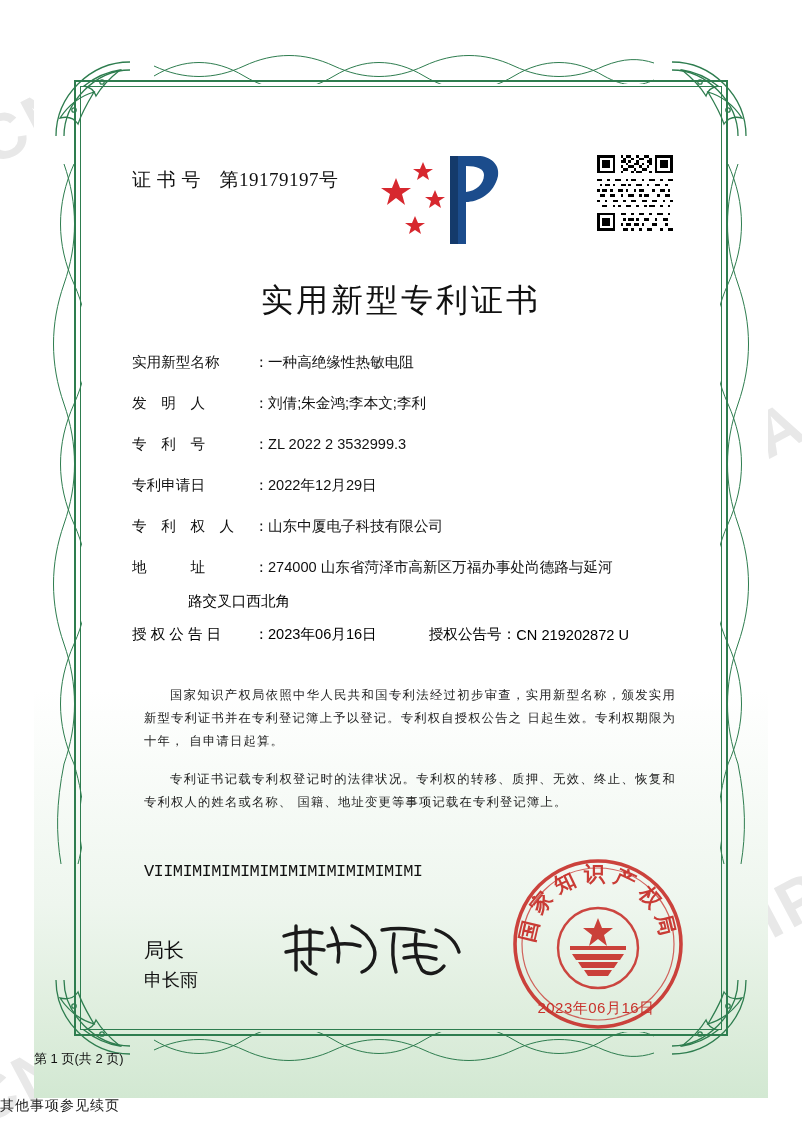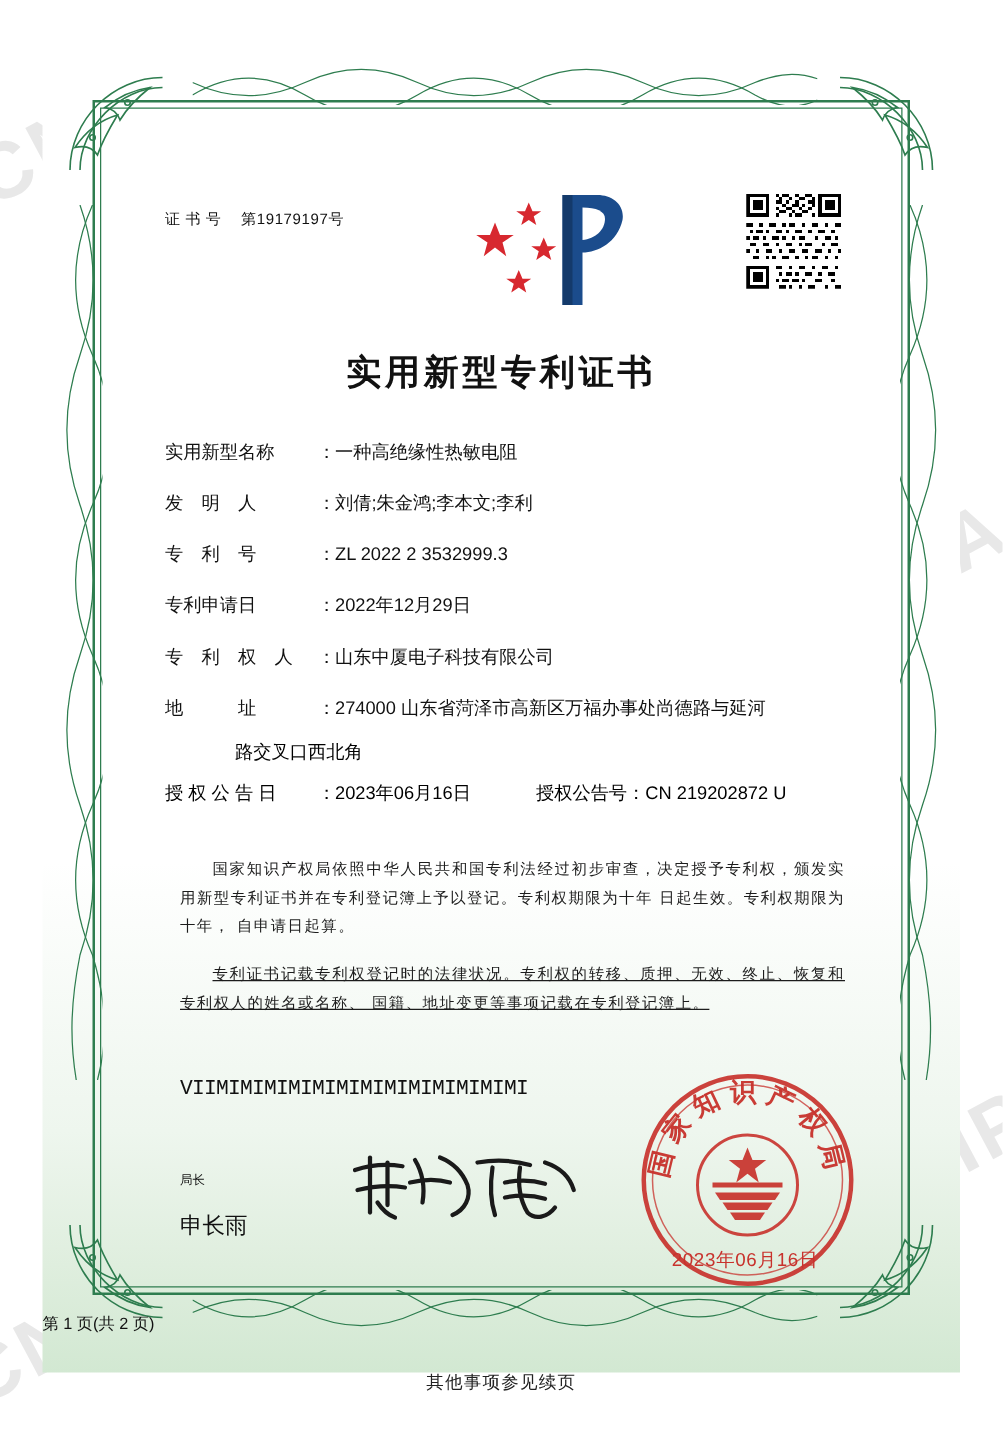--- a/index.html
+++ b/index.html
@@ -58,41 +58,42 @@
   .edge-bottom{bottom:36px;transform:scaleY(-1);}
   .edge-left,.edge-right{
     position:absolute;top:140px;bottom:150px;width:30px;pointer-events:none;
   }
   .edge-left{left:18px;}
   .edge-right{right:18px;transform:scaleX(-1);}
 
   
   .cert-no{
     position:absolute;left:98px;top:143px;
-    font-size:12px;color:#111;
+    font-size:19px;color:#111;
     letter-spacing:0.5px;
     white-space:nowrap;
+    font-family:Liberation Serif, serif;
   }
   .logo{
     position:absolute;left:340px;top:120px;width:130px;height:110px;
   }
   .qr{
     position:absolute;right:92px;top:128px;
     width:76px;height:76px;
     background:#fff;
     padding:3px;
     box-sizing:content-box;
   }
 
   .main-title{
     position:absolute;left:0;right:0;top:255px;
     text-align:center;
     font-family:"DejaVu Sans","Liberation Sans",sans-serif;
-    font-size:28px;
-    font-weight:bold;
+    font-size:32px;
+    font-weight:normal;
     color:#111;
     letter-spacing:3px;
   }
 
   
   .fields{
     position:absolute;left:98px;top:328px;right:80px;
   }
   .row{
     display:flex;
@@ -133,21 +134,21 @@
     position:absolute;left:110px;top:838px;
     font-size:17px;
     letter-spacing:-0.6px;
     color:#111;
     font-family:"Liberation Mono","DejaVu Sans Mono",monospace;
   }
 
   
   .sig-label{
     position:absolute;left:110px;top:913px;
-    font-size:10px;color:#111;
+    font-size:20px;color:#111;
   }
   .sig-name{
     position:absolute;left:110px;top:944px;
     font-size:18px;color:#111;
   }
   .sig-hand{
     position:absolute;left:242px;top:892px;
     width:190px;height:66px;
   }
 
@@ -163,21 +164,20 @@
     letter-spacing:0.5px;
   }
 
   
   .page-foot{
     position:absolute;left:0;right:0;top:1026px;
     font-size:13px;color:#111;
   }
   .outside-foot{
     position:absolute;left:0;right:0;top:1097px;
-    text-align:center;
     font-family:"DejaVu Serif","Liberation Serif",serif;
     font-size:14px;color:#222;letter-spacing:1px;
   }
 </style>
 </head>
 <body>
 
 <div class="wm" style="left:-30px;top:60px;font-size:64px;">CNIPA</div>
 <div class="wm" style="left:480px;top:120px;font-size:64px;">CNIPA</div>
 <div class="wm" style="left:130px;top:370px;font-size:64px;">CNIPA</div>
@@ -441,22 +441,22 @@
       <span class="lbl">授 权 公 告 日</span>
       <span class="sep">：</span>
       <span>2023年06月16日</span>
       <span class="inline-lbl">授权公告号</span>
       <span>：</span>
       <span>CN 219202872 U</span>
     </div>
 
   </div>
 
-  <div class="para" id="para1" style="text-indent:26px;">国家知识产权局依照中华人民共和国专利法经过初步审查，决定授予专利权，颁发实用新型专利证书并在专利登记簿上予以登记。专利权期限为十年 日起生效。专利权期限为十年， 自申请日起算。</div>
-  <div class="para" id="para2" style="text-indent:26px;text-decoration:underline;">专利证书记载专利权登记时的法律状况。专利权的转移、质押、无效、终止、恢复和专利权人的姓名或名称、 国籍、地址变更等事项记载在专利登记簿上。</div>
+  <div class="para" id="para1" style="text-indent:26px;">国家知识产权局依照中华人民共和国专利法经过初步审查，实用新型名称，颁发实用新型专利证书并在专利登记簿上予以登记。专利权自授权公告之 日起生效。专利权期限为十年， 自申请日起算。</div>
+  <div class="para" id="para2" style="text-indent:26px;">专利证书记载专利权登记时的法律状况。专利权的转移、质押、无效、终止、恢复和专利权人的姓名或名称、 国籍、地址变更等事项记载在专利登记簿上。</div>
 
   <div class="barcode">VIIMIMIMIMIMIMIMIMIMIMIMIMIMI</div>
 
   <div class="sig-label">局长</div>
   <div class="sig-name">申长雨</div>
   <svg class="sig-hand" viewBox="0 0 190 66">
     <g fill="none" stroke="#1a1a1a" stroke-width="3.4" stroke-linecap="round" stroke-linejoin="round">
       <path d="M8 20 C20 16 34 15 46 17"></path>
       <path d="M20 10 L20 54"></path>
       <path d="M34 14 L34 48"></path>

